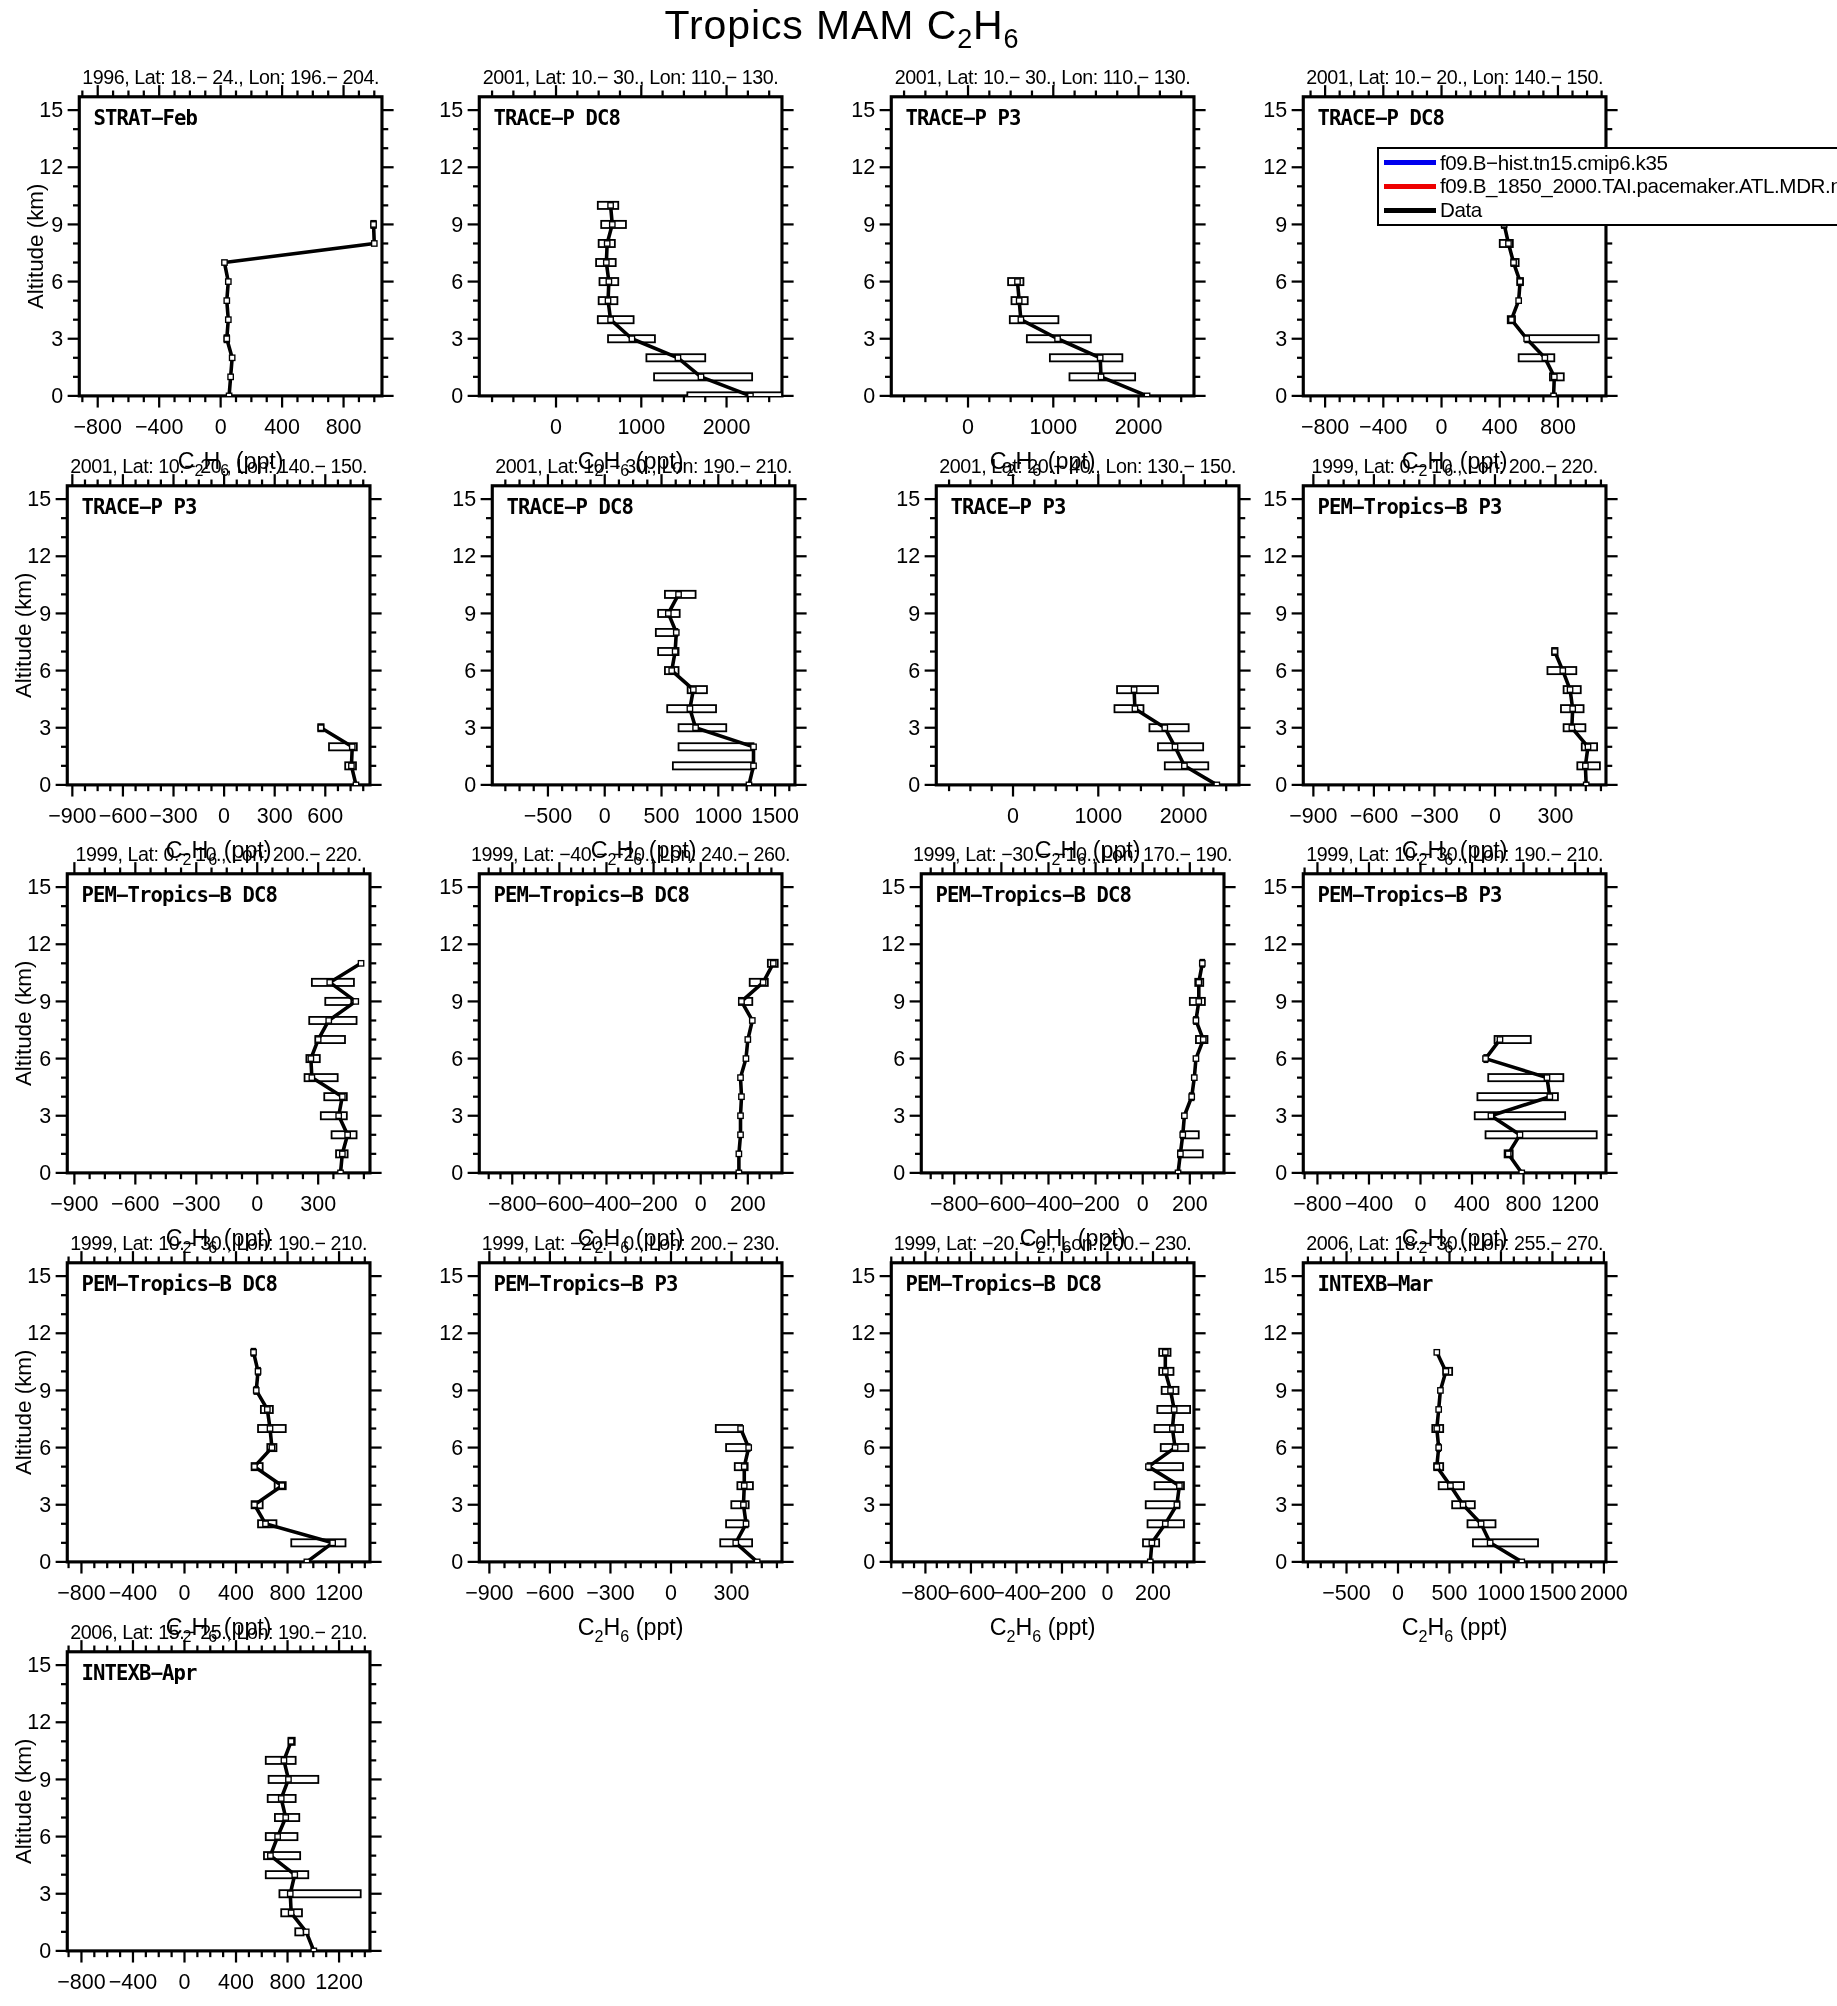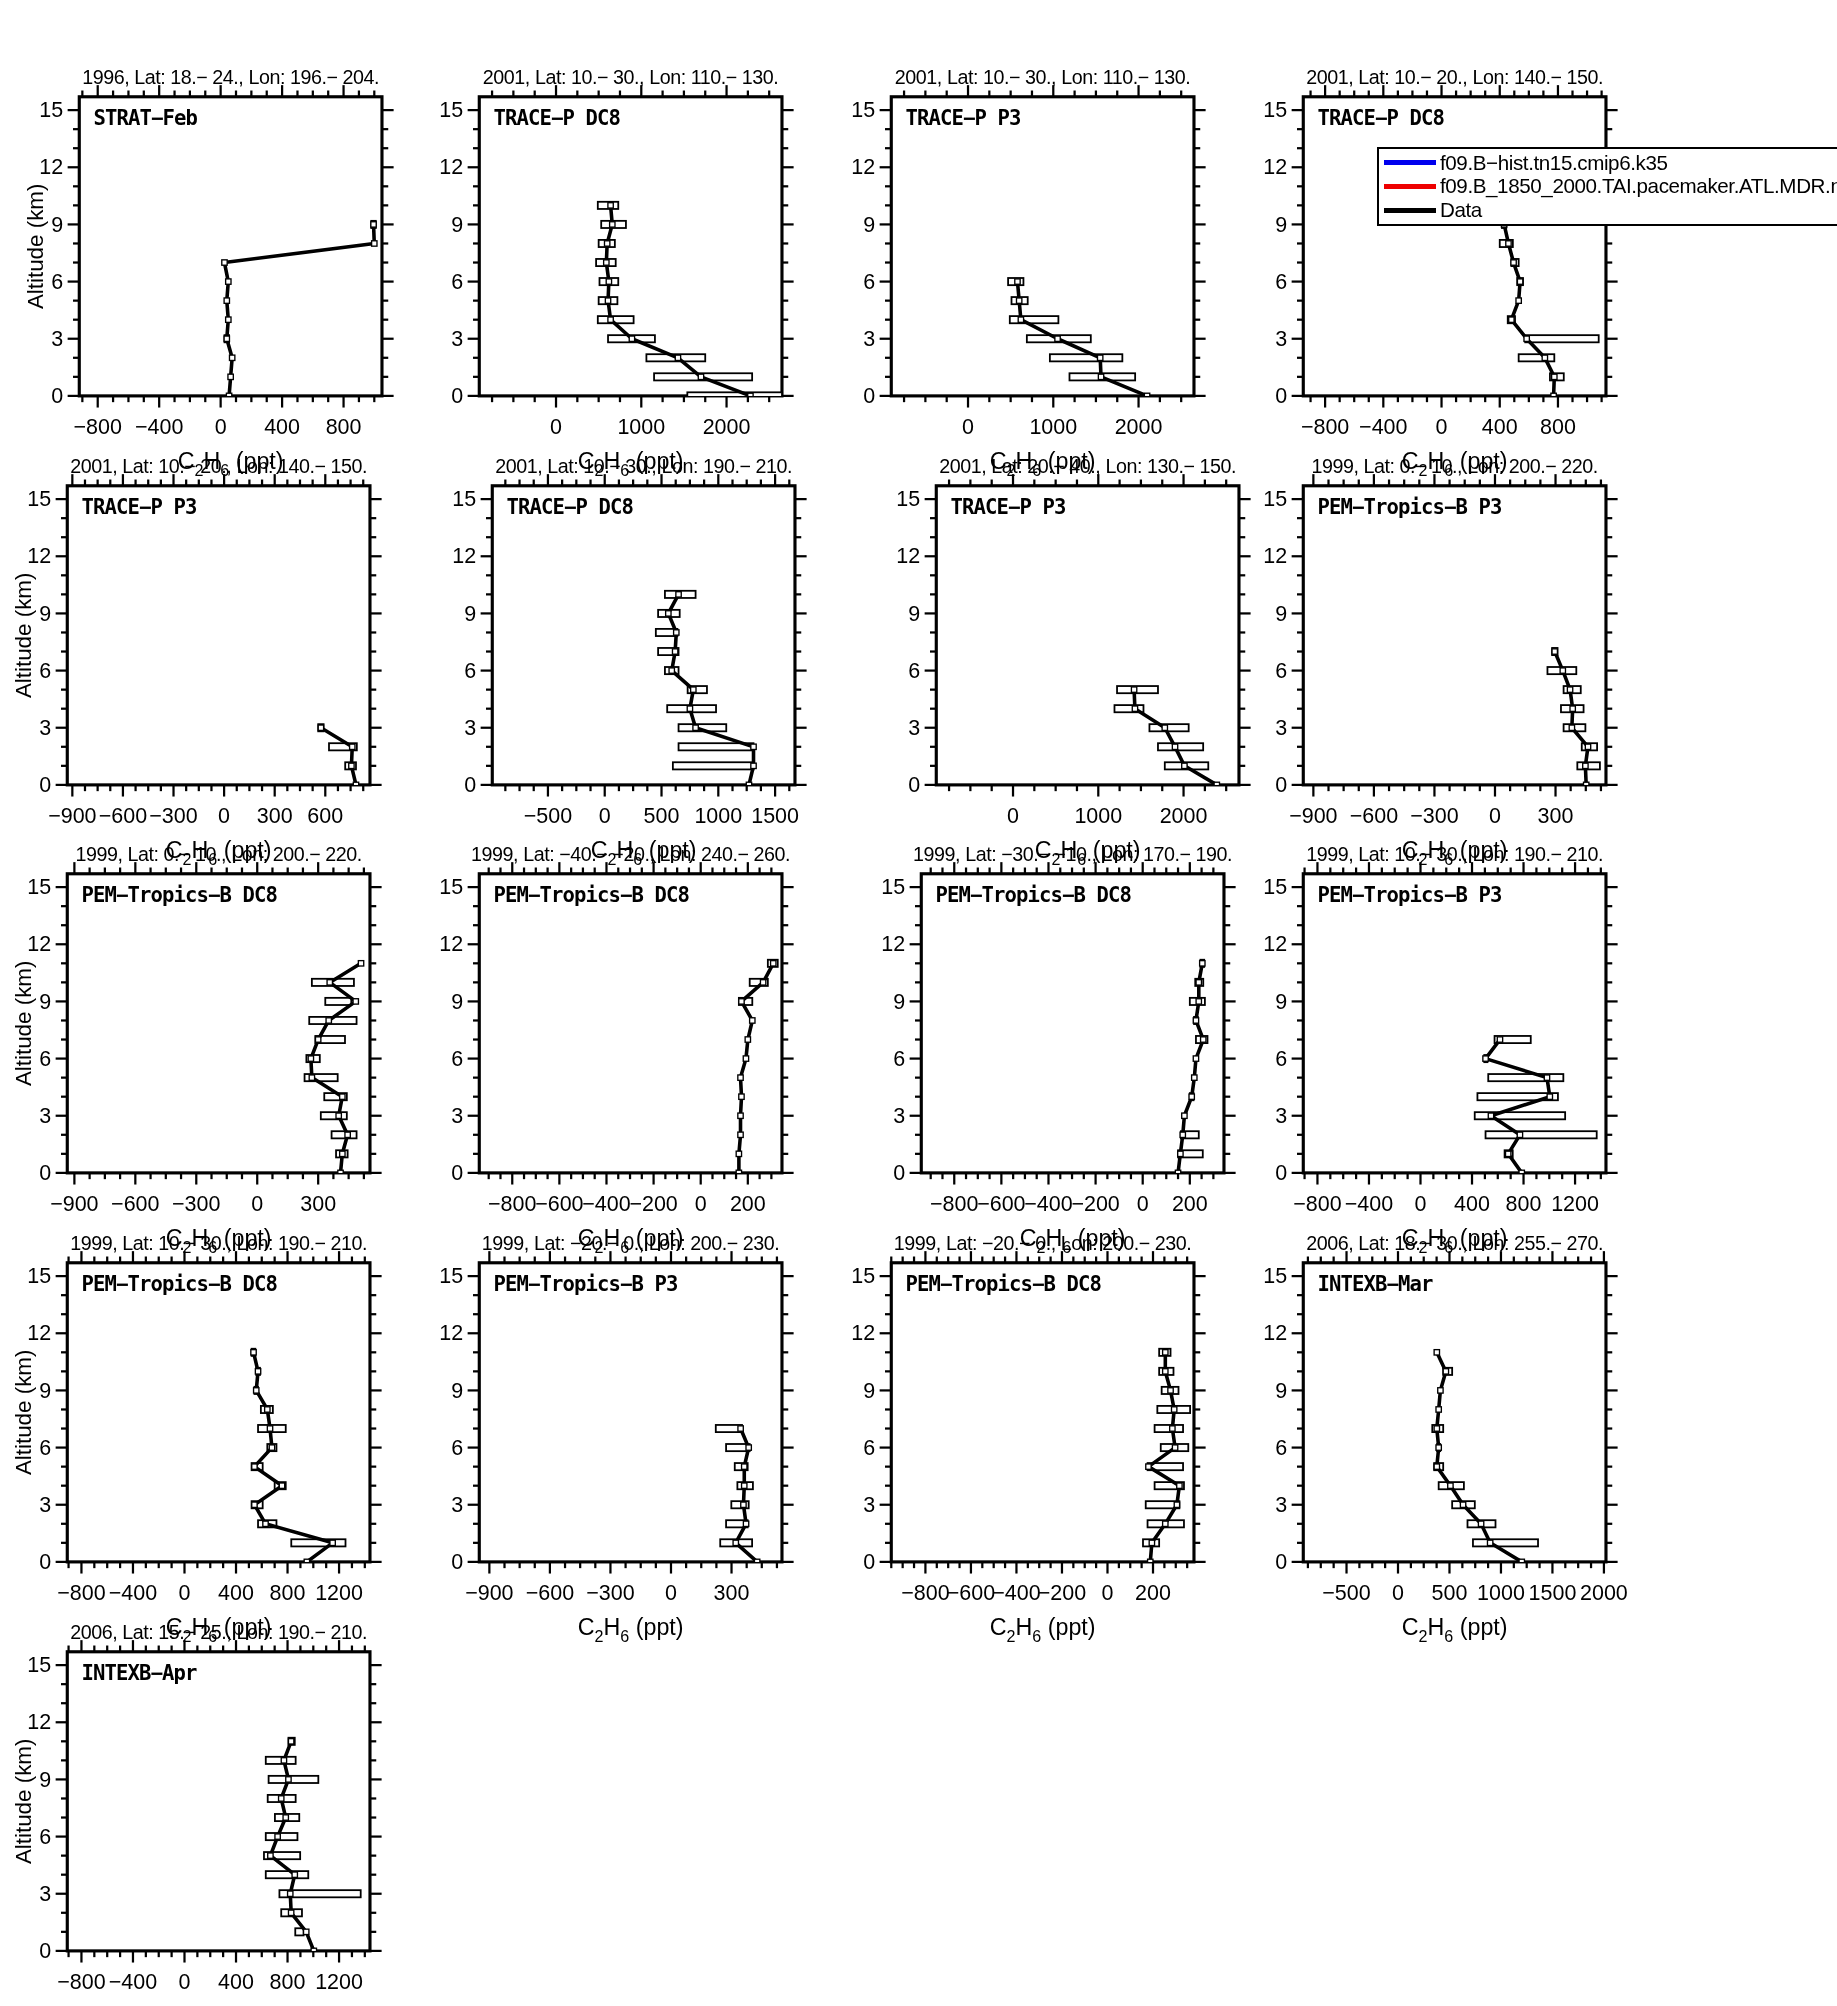--- a/index.html
+++ b/index.html
@@ -16,20 +16,21 @@
           padding:1.8px 0 1.8px 5.4px;}
   .leg-row{display:flex;align-items:center;height:23px;white-space:nowrap;}
   .leg-line{width:52px;height:4.5px;flex:0 0 52px;margin-right:3.6px;}
   .leg-label{font-size:20.6px;letter-spacing:-0.4px;text-align:right;}
   svg text{fill:#000;}
 </style>
 </head>
 <body>
 
 <div id="figure">
+  <div id="title"><span>Tropics MAM C</span><sub>2</sub><span>H</span><sub>6</sub></div>
   <div id="panels">
       <div class="panel" style="left: 30px; top: 52px; width: 412px; height: 403px;"><svg width="412" height="403" style="overflow: visible;" viewBox="0 0 460 450">
           <text x="224" y="36" text-anchor="middle" font-size="22px" letter-spacing="-0.5">1996, Lat: 18.− 24., Lon: 196.− 204.</text>
           <line x1="58.431472081218274" y1="384" x2="58.431472081218274" y2="391" stroke="#000" stroke-width="2.5"></line>
           <line x1="58.431472081218274" y1="50" x2="58.431472081218274" y2="43" stroke="#000" stroke-width="2.5"></line>
           <line x1="75.58883248730965" y1="384" x2="75.58883248730965" y2="397" stroke="#000" stroke-width="2.5"></line>
           <line x1="75.58883248730965" y1="50" x2="75.58883248730965" y2="37" stroke="#000" stroke-width="2.5"></line>
           <line x1="92.74619289340102" y1="384" x2="92.74619289340102" y2="391" stroke="#000" stroke-width="2.5"></line>
           <line x1="92.74619289340102" y1="50" x2="92.74619289340102" y2="43" stroke="#000" stroke-width="2.5"></line>
           <line x1="109.90355329949239" y1="384" x2="109.90355329949239" y2="391" stroke="#000" stroke-width="2.5"></line>

